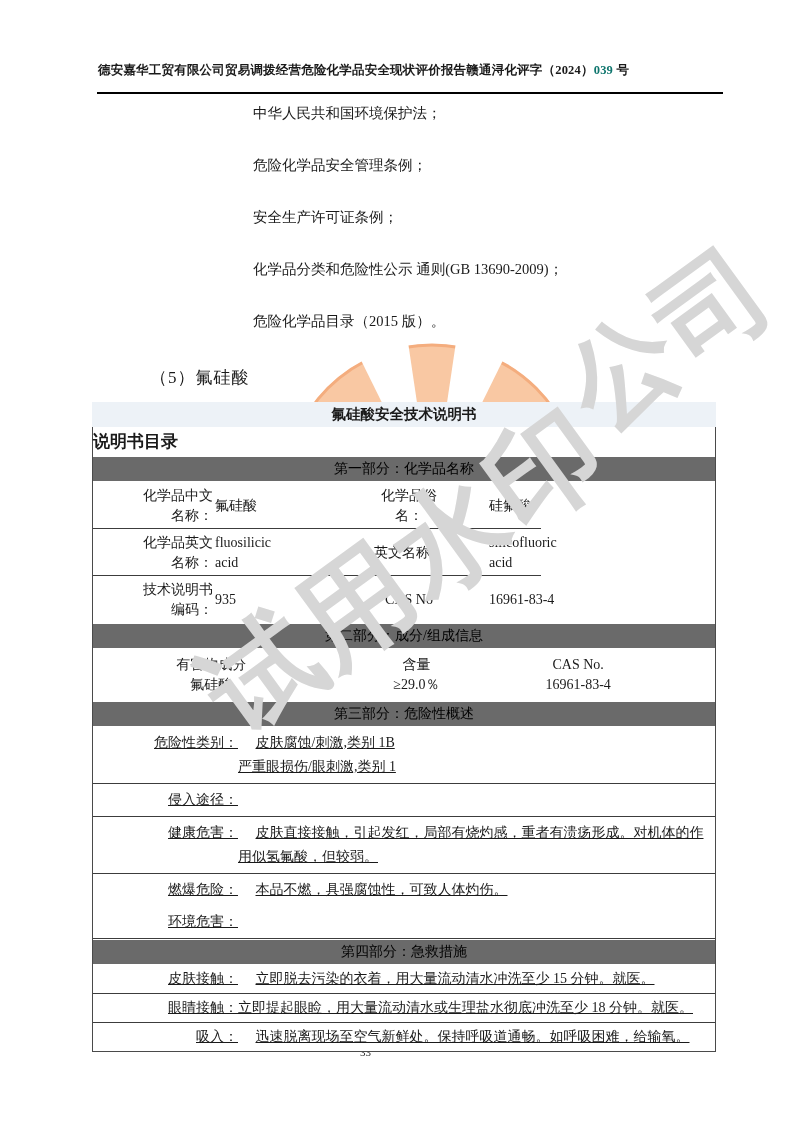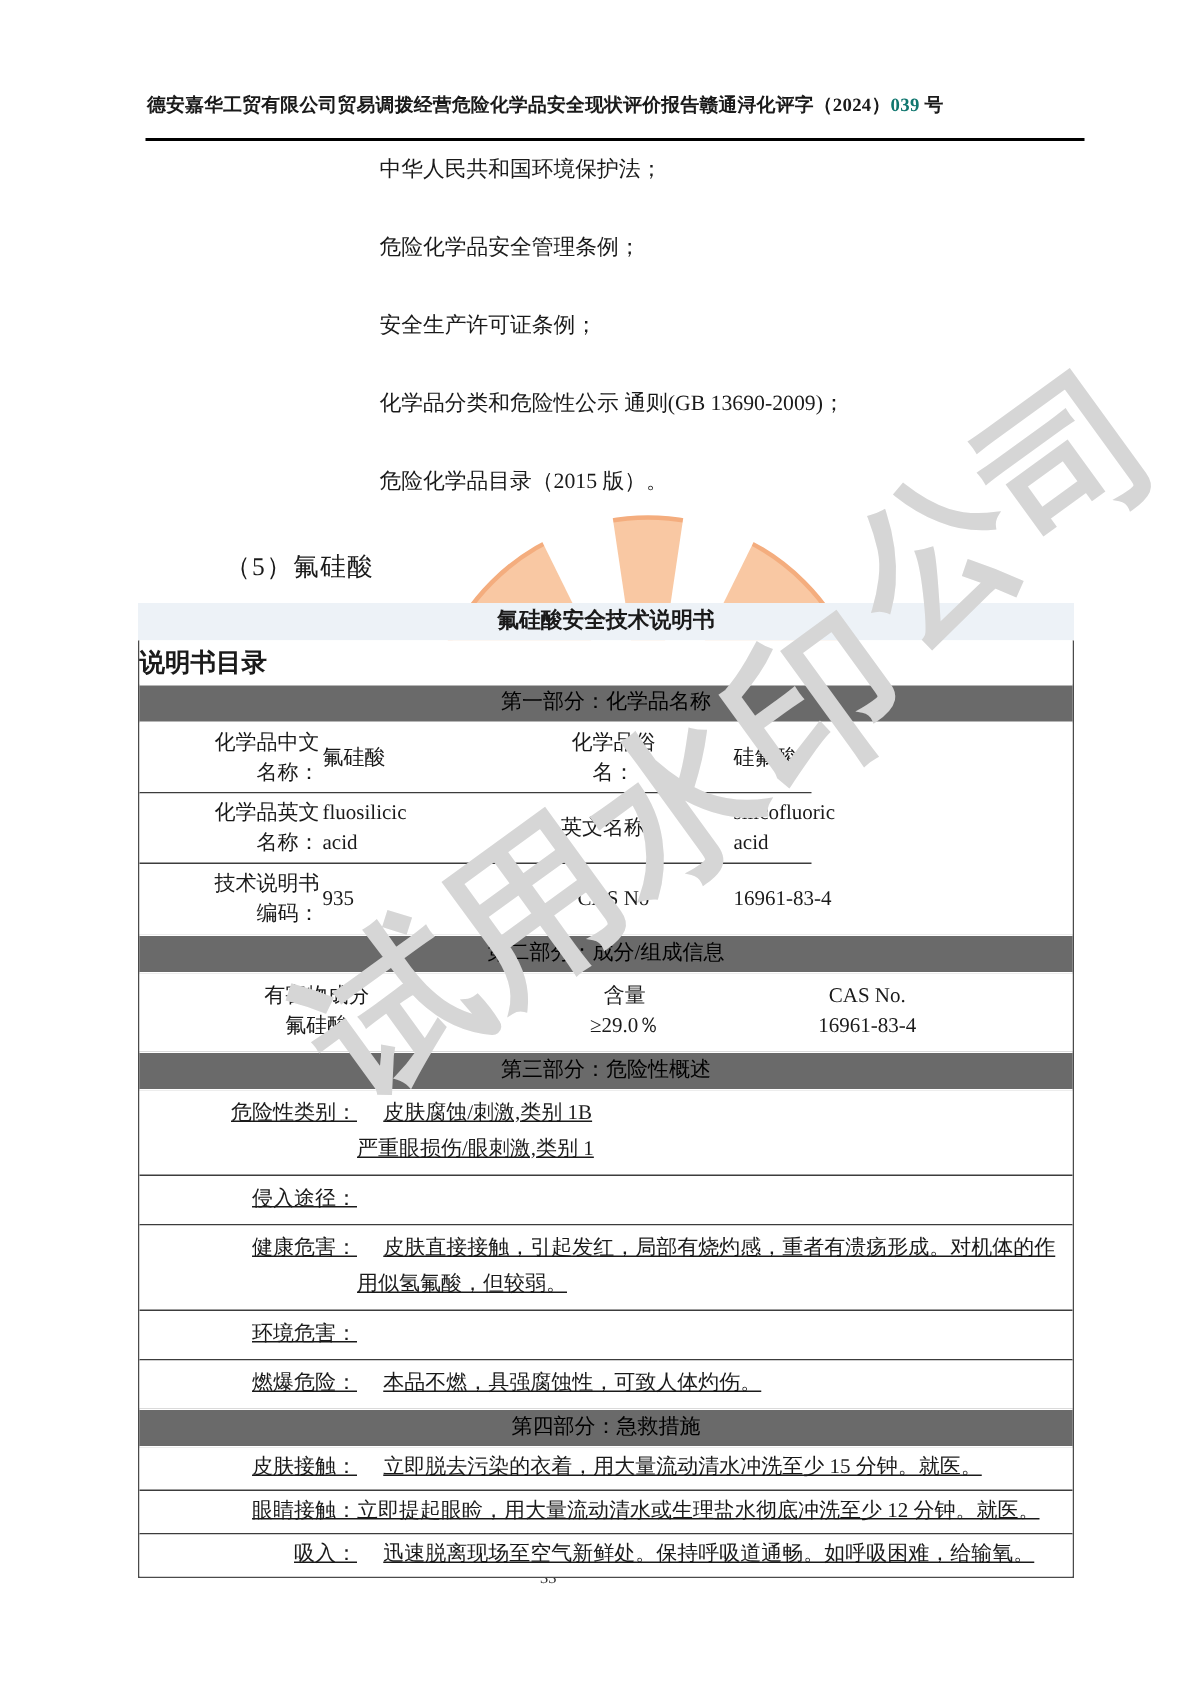--- a/index.html
+++ b/index.html
@@ -132,37 +132,37 @@
 严重眼损伤/眼刺激,类别 1</div>
       </div>
       <div class="lv">
         <div class="lab">侵入途径：</div>
         <div class="val"></div>
       </div>
       <div class="lv">
         <div class="lab">健康危害：</div>
         <div class="val">皮肤直接接触，引起发红，局部有烧灼感，重者有溃疡形成。对机体的作用似氢氟酸，但较弱。</div>
       </div>
+      <div class="lv last">
+        <div class="lab">燃爆危险：</div>
+        <div class="val">本品不燃，具强腐蚀性，可致人体灼伤。</div>
+      </div>
       <div class="lv">
         <div class="lab">环境危害：</div>
         <div class="val"></div>
-      </div>
-      <div class="lv last">
-        <div class="lab">燃爆危险：</div>
-        <div class="val">本品不燃，具强腐蚀性，可致人体灼伤。</div>
       </div>
 
       <div class="bar">第四部分：急救措施</div>
       <div class="lv sm">
         <div class="lab">皮肤接触：</div>
         <div class="val">立即脱去污染的衣着，用大量流动清水冲洗至少 15 分钟。就医。</div>
       </div>
       <div class="lv sm no-indent">
         <div class="lab">眼睛接触：</div>
-        <div class="val">立即提起眼睑，用大量流动清水或生理盐水彻底冲洗至少 12 分钟。就医。</div>
+        <div class="val">立即提起眼睑，用大量流动清水或生理盐水彻底冲洗至少 18 分钟。就医。</div>
       </div>
       <div class="lv sm last">
         <div class="lab">吸入：</div>
         <div class="val">迅速脱离现场至空气新鲜处。保持呼吸道通畅。如呼吸困难，给输氧。</div>
       </div>
     </div>
   </div>
 
   <div class="pagenum">33</div>
 

